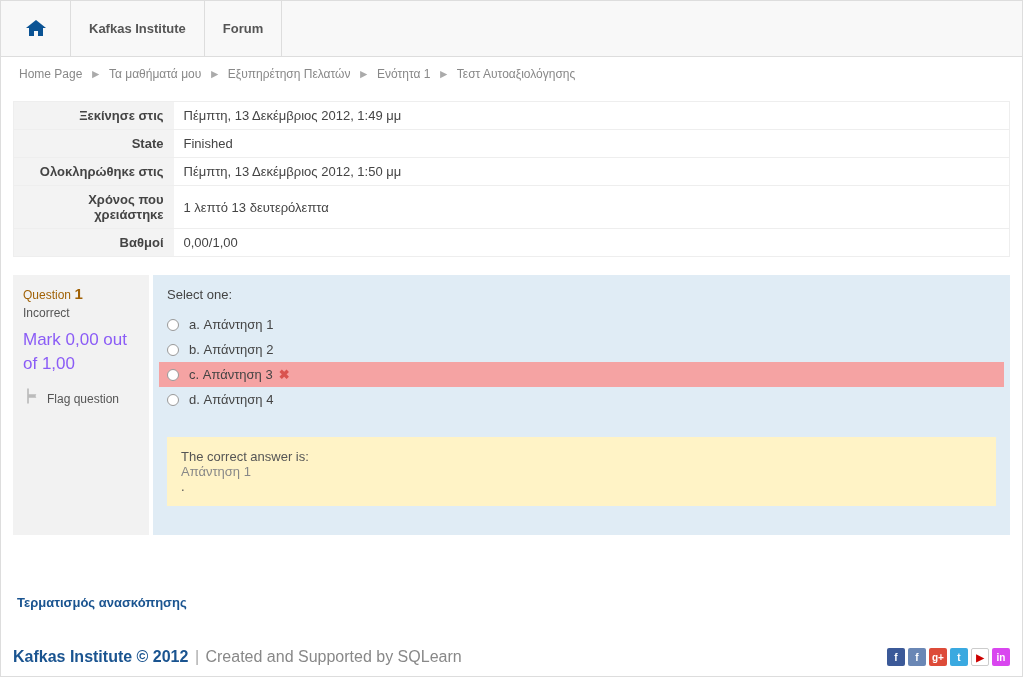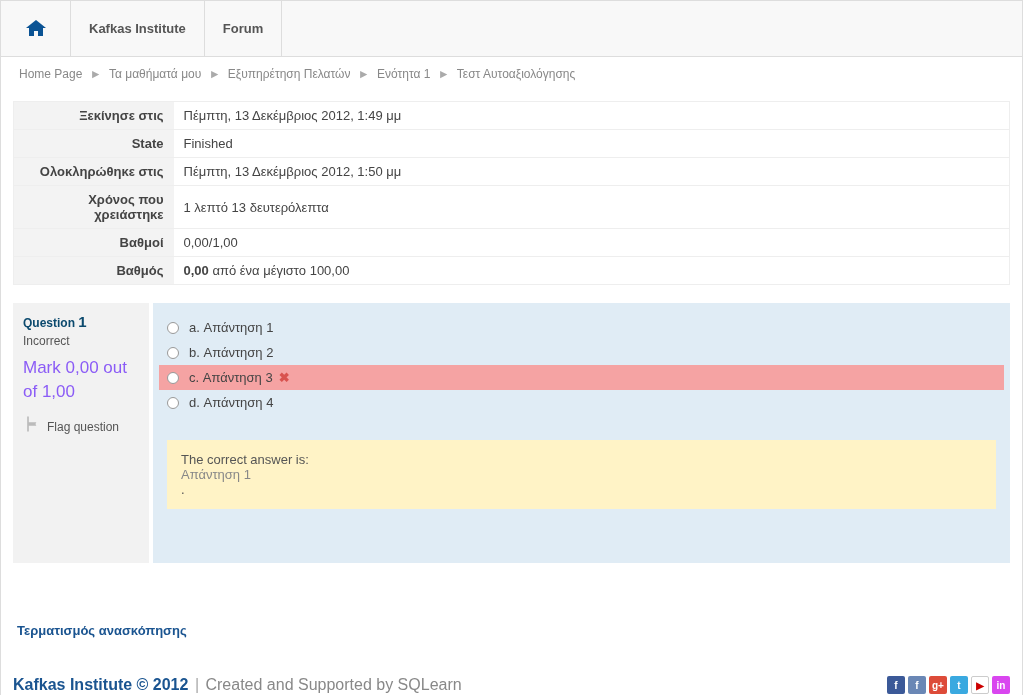--- a/index.html
+++ b/index.html
@@ -23,21 +23,21 @@
 
 .summary-table { width: 100%; border-collapse: collapse; border: 1px solid #eee; }
 .summary-table tr { border-bottom: 1px solid #eee; }
 .summary-table th { background: #f3f3f3; text-align: right; padding: 6px 10px; width: 160px; font-weight: bold; color: #444; }
 .summary-table td { padding: 6px 10px; color: #444; }
 .summary-table td .bold { font-weight: bold; }
 
 
 .question-wrap { display: flex; margin-top: 18px; min-height: 260px; }
 .question-info { width: 140px; background: #f2f2f2; padding: 10px; border-right: 4px solid #fff; }
-.question-info .qnum { font-size: 12px; color: #0c4a6e; font-weight: bold; }
+.question-info .qnum { font-size: 12px; color: #a16207; }
 .question-info .qnum b { font-size: 15px; }
 .question-info .status { font-size: 12px; color: #555; margin-top: 4px; }
 .question-info .mark { font-size: 17px; color: #8b5cf6; margin-top: 8px; line-height: 1.4; }
 .flag-row { display: flex; align-items: flex-end; margin-top: 10px; font-size: 12px; color: #555; cursor: pointer; }
 .flag-icon { width: 20px; height: 20px; margin-right: 4px; }
 
 .question-body { flex: 1; background: #e0ecf5; padding: 12px 14px; }
 .prompt { color: #444; margin-bottom: 10px; }
 .answer-row { display: flex; align-items: center; padding: 5px 8px; margin: 0 -8px; color: #444; }
 .answer-row.incorrect { background: #f5a3a3; }
@@ -109,42 +109,39 @@
         <td>Πέμπτη, 13 Δεκέμβριος 2012, 1:50 μμ</td>
       </tr>
       <tr>
         <th>Χρόνος που χρειάστηκε</th>
         <td>1 λεπτό 13 δευτερόλεπτα</td>
       </tr>
       <tr>
         <th>Βαθμοί</th>
         <td>0,00/1,00</td>
       </tr>
-      <tr>
-        <th>Βαθμός</th>
-        <td><span class="bold">0,00</span><span> από ένα μέγιστο 100,00</span></td>
-      </tr>
     </tbody>
       </table>
 
     <div class="question-wrap">
       <div class="question-info">
         <div class="qnum">
           <span>Question</span> <b>1</b>
         </div>
         <div class="status">Incorrect</div>
         <div class="mark">Mark 0,00 out of 1,00</div>
         <div class="flag-row">
           <svg class="flag-icon" viewBox="0 0 24 24">
               <path fill="#bbb" d="M5 3v18h2v-7h9l-1-2 1-2H7V3H5z"></path>
             </svg>
           <span>Flag question</span>
         </div>
       </div>
       <div class="question-body">
+        <div class="prompt">Select one:</div>
 
         <div class="answer-row">
           <span class="radio"></span>
           <span>a.</span>&nbsp;<span>Απάντηση 1</span>
         </div>
         <div class="answer-row">
           <span class="radio"></span>
           <span>b.</span>&nbsp;<span>Απάντηση 2</span>
         </div>
         <div class="answer-row incorrect">

